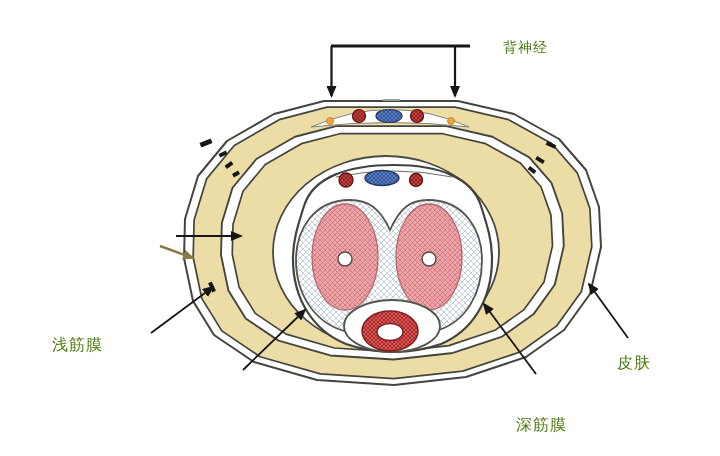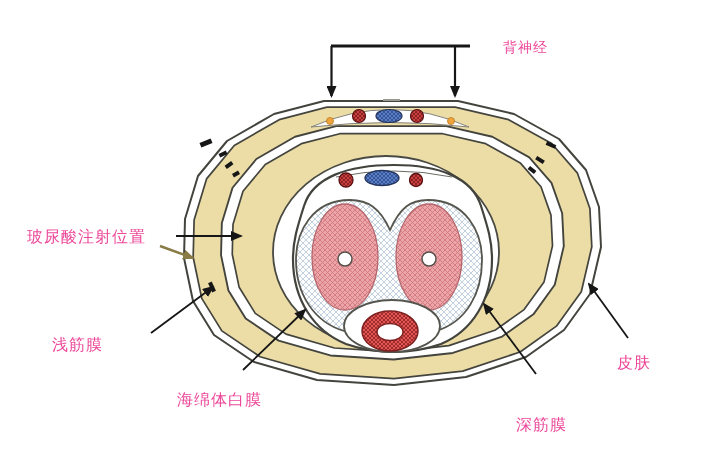--- a/index.html
+++ b/index.html
@@ -1,19 +1,19 @@
 <!DOCTYPE html>
 <html><head>
 <meta charset="utf-8">
 <style>
   html,body{margin:0;padding:0;background:#ffffff;}
   .stage{position:relative;width:720px;height:456px;background:#ffffff;overflow:hidden;
          font-family:"DejaVu Sans","Liberation Sans",sans-serif;}
   .stage svg{position:absolute;left:0;top:0;}
-  .label{position:absolute;color:#ec4899;white-space:nowrap;font-size:16px;
+  .label{position:absolute;color:#4d7c0f;white-space:nowrap;font-size:16px;
          font-family:Liberation Serif, serif;letter-spacing:1px;}
   .label.small{font-size:14px;}
 </style>
 </head>
 <body>
 
 <div class="stage">
 
 <svg width="720" height="456" viewBox="0 0 720 456">
   <defs>
@@ -100,19 +100,17 @@
     <line x1="176" y1="236" x2="241" y2="236" stroke-width="2.2" marker-end="url(#ahBlack)"></line>
     <line x1="160" y1="246" x2="193" y2="258" stroke="#8a7a45" stroke-width="2.4" marker-end="url(#ahOlive)"></line>
     <line x1="151" y1="333" x2="213" y2="287" stroke-width="1.8" marker-end="url(#ahBlack)"></line>
     <line x1="243" y1="370" x2="305" y2="310" stroke-width="1.8" marker-end="url(#ahBlack)"></line>
     <line x1="536" y1="374" x2="484" y2="304" stroke-width="1.8" marker-end="url(#ahBlack)"></line>
     <line x1="628" y1="338" x2="589" y2="284" stroke-width="1.8" marker-end="url(#ahBlack)"></line>
   </g>
 </svg>
 
 <div class="label small" style="left:503px;top:39px;">背神经</div>
-<div class="label" style="left:27px;top:227px;">玻尿酸注射位置</div>
 <div class="label" style="left:52px;top:335px;">浅筋膜</div>
-<div class="label" style="left:177px;top:390px;">海绵体白膜</div>
 <div class="label" style="left:516px;top:390px;margin-top:25px;">深筋膜</div>
 <div class="label" style="left:617px;top:353px;">皮肤</div>
 
 </div>
 
 </body></html>

